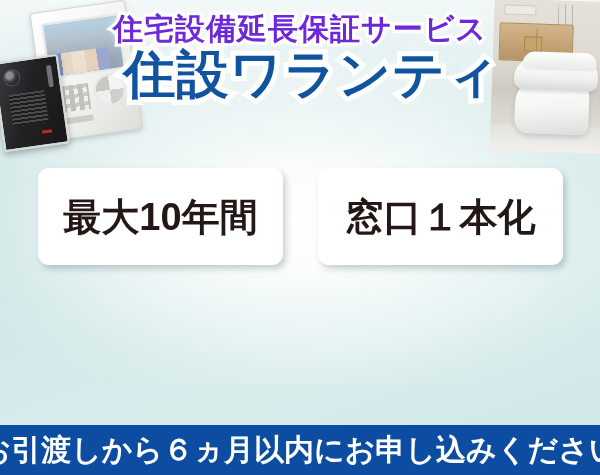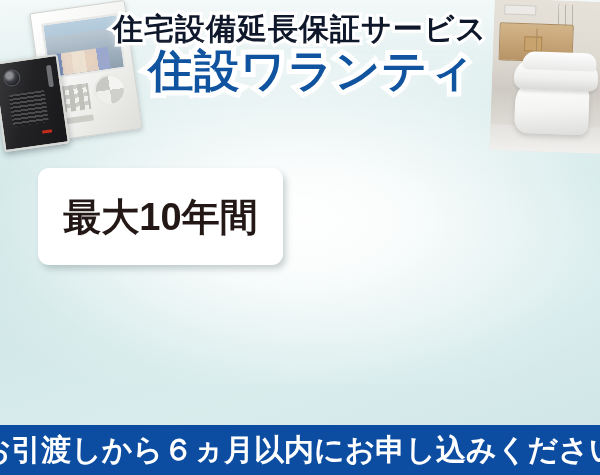--- a/index.html
+++ b/index.html
@@ -242,30 +242,30 @@
   
   .head-wrap {
     position: absolute;
     left: 0; right: 0; top: 14px;
     text-align: center;
     z-index: 5;
   }
   .subtitle {
     font-size: 30px;
     font-weight: bold;
-    color: #0f172a;
+    color: #6d28d9;
     letter-spacing: 1px;
     line-height: 1;
     margin: 0 0 4px 0;
     -webkit-text-stroke: 6px #ffffff;
     paint-order: stroke fill;
     text-shadow: 0 0 7px rgba(255,255,255,0.95), 0 0 12px rgba(255,255,255,0.8);
   }
   .maintitle {
-    font-size: 45px;
+    font-size: 52px;
     font-weight: bold;
     color: #10539f;
     letter-spacing: 1px;
     line-height: 1.02;
     margin: 0;
     -webkit-text-stroke: 10px #ffffff;
     paint-order: stroke fill;
     text-shadow: 0 0 9px rgba(255,255,255,0.95), 0 0 16px rgba(255,255,255,0.75);
     padding-left: 24px;
   }
@@ -362,19 +362,22 @@
 
   <div class="head-wrap">
     <div class="subtitle">住宅設備延長保証サービス</div>
     <div class="maintitle">住設ワランティ</div>
   </div>
 
   <div class="features">
     <div class="feature-box">
       <span class="feature-label">最大10年間</span>
     </div>
+    <div class="feature-box">
+      <span class="feature-label">窓口１本化</span>
+    </div>
   </div>
 
   <div class="cta-bar">
     <span class="cta-text">お引渡しから６ヵ月以内にお申し込みください</span>
   </div>
 
 </div>
 
 </body></html>

